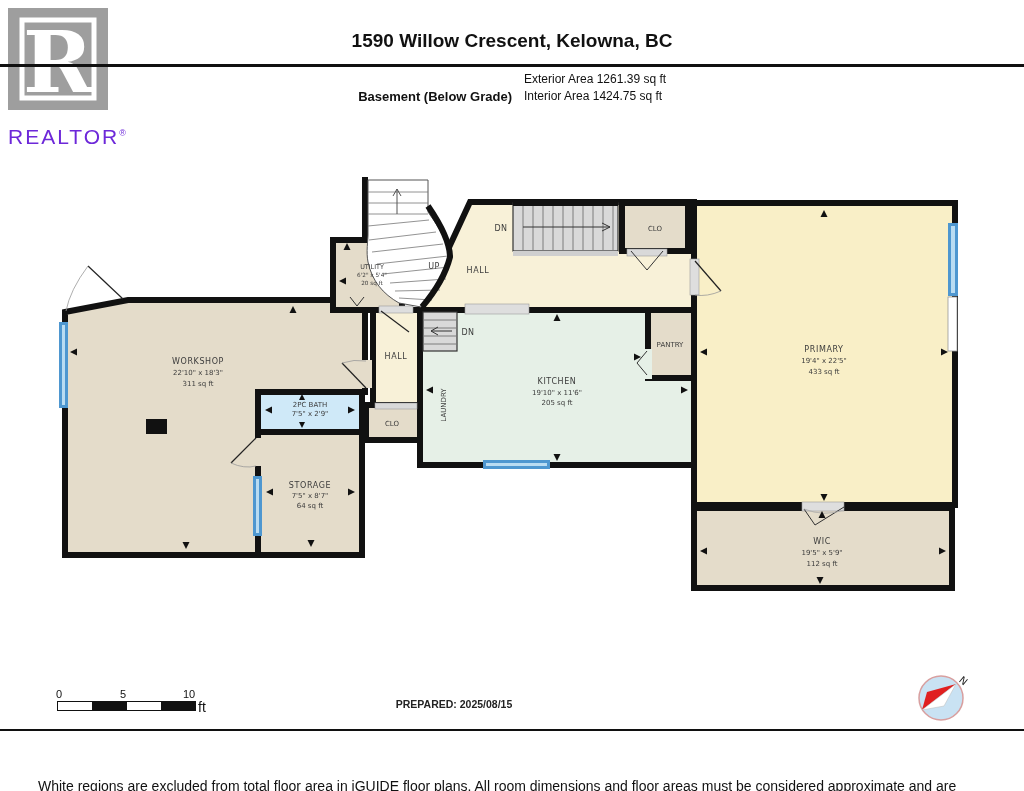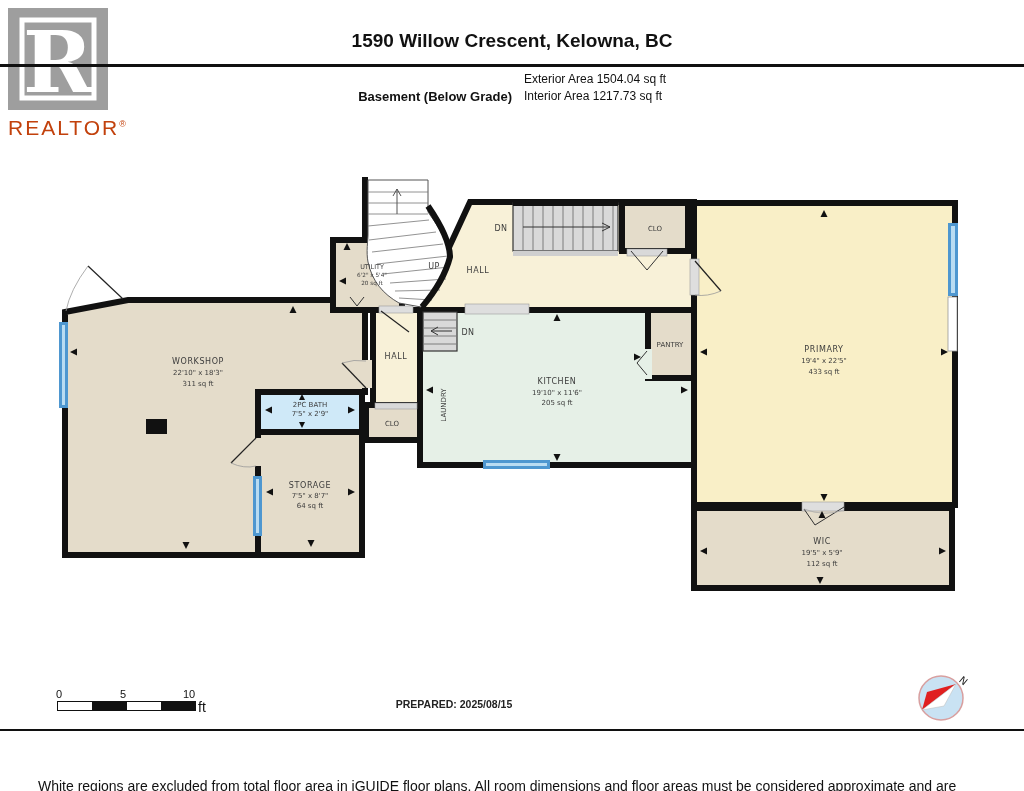--- a/index.html
+++ b/index.html
@@ -1,21 +1,21 @@
 <!DOCTYPE html>
 <html><head>
 <meta charset="utf-8">
 <style>
   html,body{margin:0;padding:0;background:#fff;}
   body{position:relative;width:1024px;height:791px;overflow:hidden;
        font-family:"Liberation Sans", sans-serif;color:#111;}
   .abs{position:absolute;}
   
   .logo-wrap{left:8px;top:8px;width:110px;}
-  .brand{font-size:21px;color:#c2410c;letter-spacing:2px;margin-top:2px;}
+  .brand{font-size:21px;color:#6d28d9;letter-spacing:2px;margin-top:11px;}
   .brand sup{font-size:9px;}
   .title{left:0;top:30px;width:1024px;text-align:center;font-size:19px;font-weight:bold;}
   .rule{left:0;width:1024px;height:3px;background:#101010;}
   .rule-top{top:64px;}
   .rule-bottom{top:729px;height:2px;}
   .floor-label{left:0;top:71px;width:512px;text-align:right;font-size:13px;font-weight:bold;margin-top:18px;}
   .areas{left:524px;top:71px;font-size:12px;line-height:17px;}
   
   .tick{top:688px;font-size:11px;text-align:center;width:20px;}
   .t0{left:49px;}.t5{left:113px;}.t10{left:179px;}
@@ -44,22 +44,22 @@
     <rect x="14" y="12" width="72" height="78" fill="none" stroke="#ffffff" stroke-width="5"></rect>
     <text x="50" y="84" class="logo-r">R</text>
   </svg>
   <div class="brand"><span>REALTOR</span><sup>®</sup></div>
 </div>
 
 <div class="abs title">1590 Willow Crescent, Kelowna, BC</div>
 <div class="abs rule rule-top"></div>
 <div class="abs floor-label">Basement (Below Grade)</div>
 <div class="abs areas">
-  <div>Exterior Area 1504.04 sq ft</div>
-  <div>Interior Area 1217.73 sq ft</div>
+  <div>Exterior Area 1261.39 sq ft</div>
+  <div>Interior Area 1424.75 sq ft</div>
 </div>
 
 <svg class="abs" style="left:0;top:0" width="1024" height="791" viewBox="0 0 1024 791">
 
   <g stroke="#111" stroke-width="6" stroke-linejoin="miter">
     <polygon points="65,312 128,300 365,300 365,392 258,392 258,555 65,555" fill="#e4dcca"></polygon>
     <rect x="258" y="392" width="104" height="40" fill="#cfe9f8"></rect>
     <rect x="258" y="432" width="104" height="123" fill="#e4dcca"></rect>
     <rect x="333" y="240" width="69" height="70" fill="#e4dcca"></rect>
     <rect x="373" y="310" width="47" height="95" fill="#f8f1d8"></rect>

